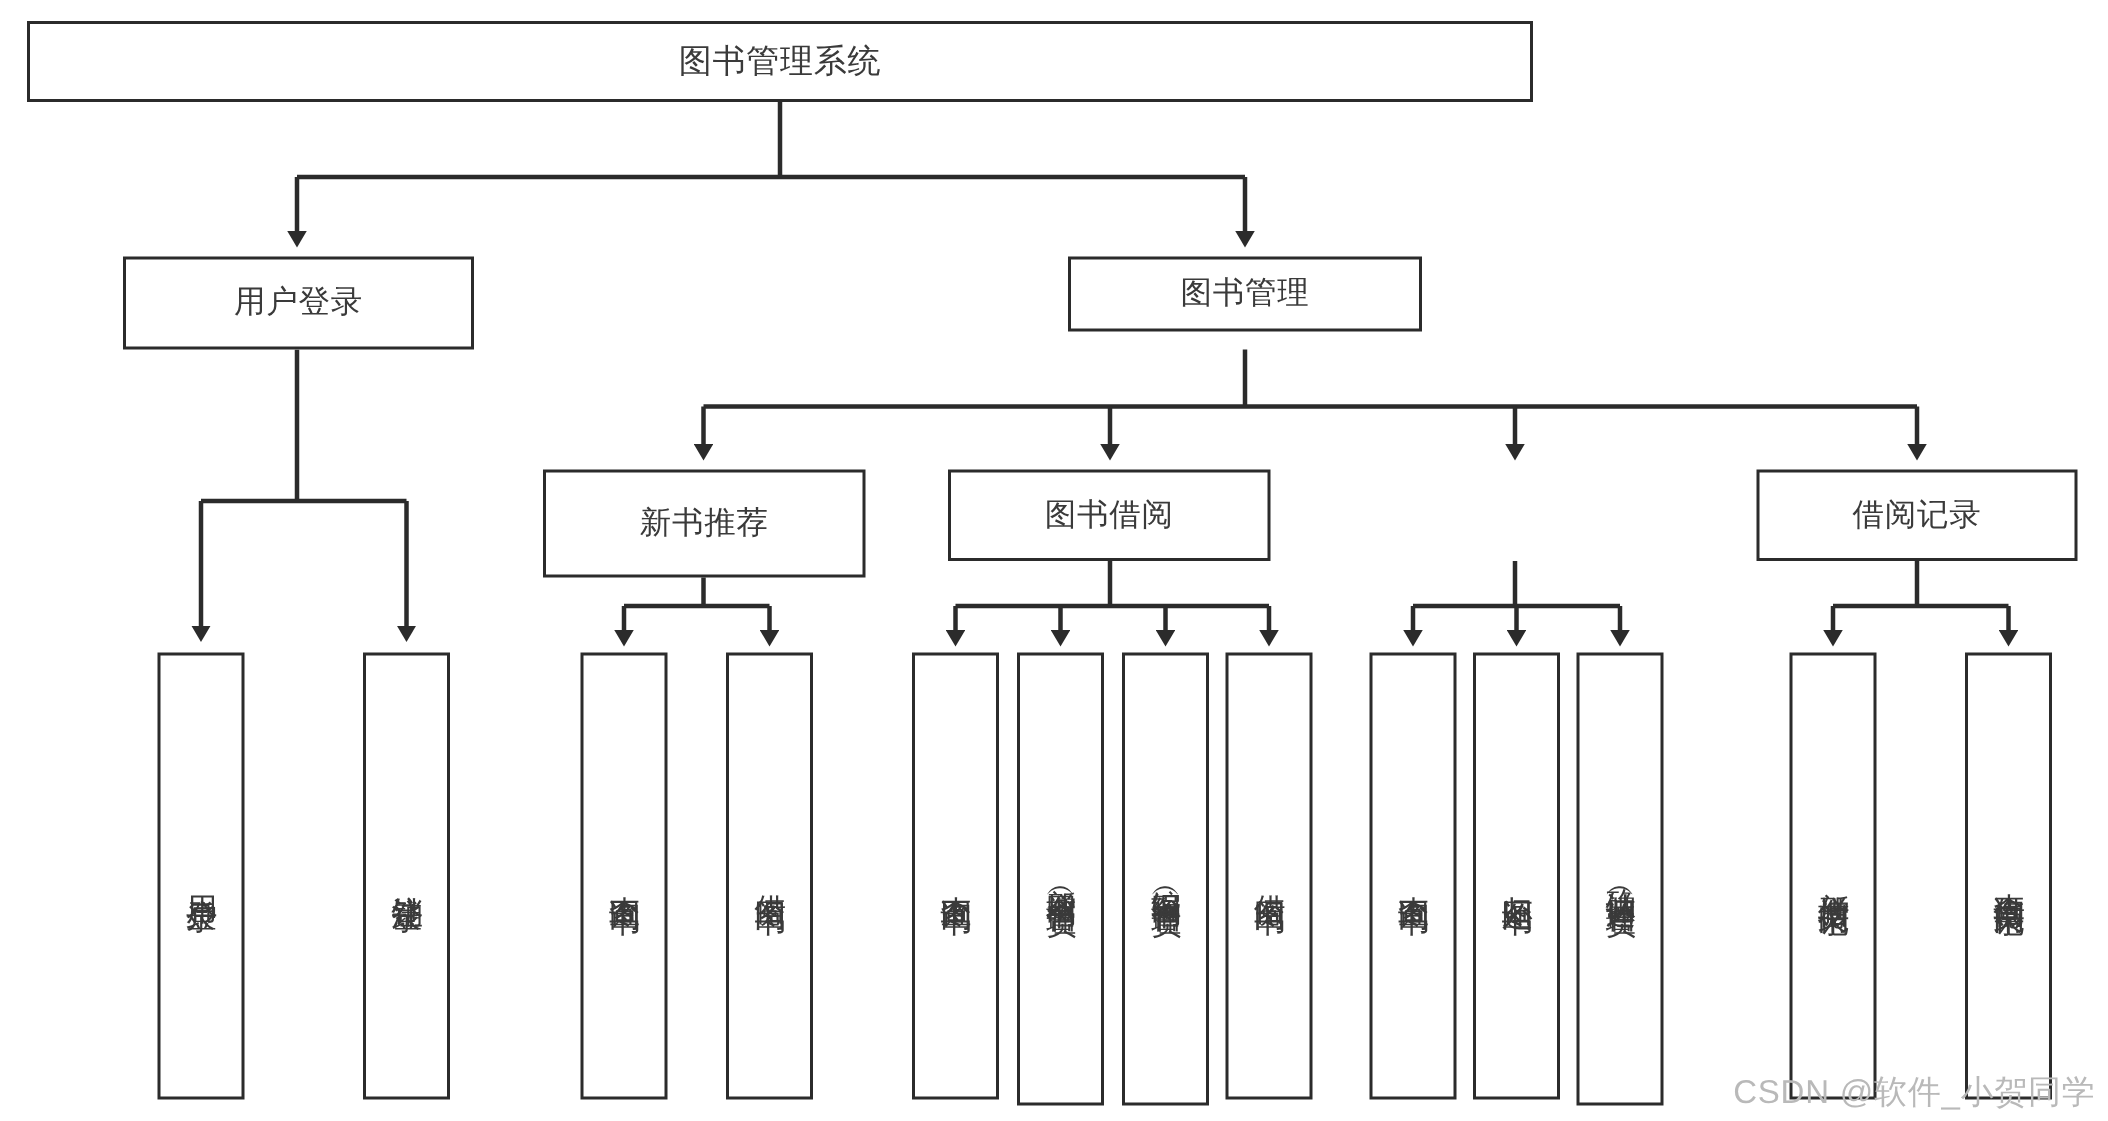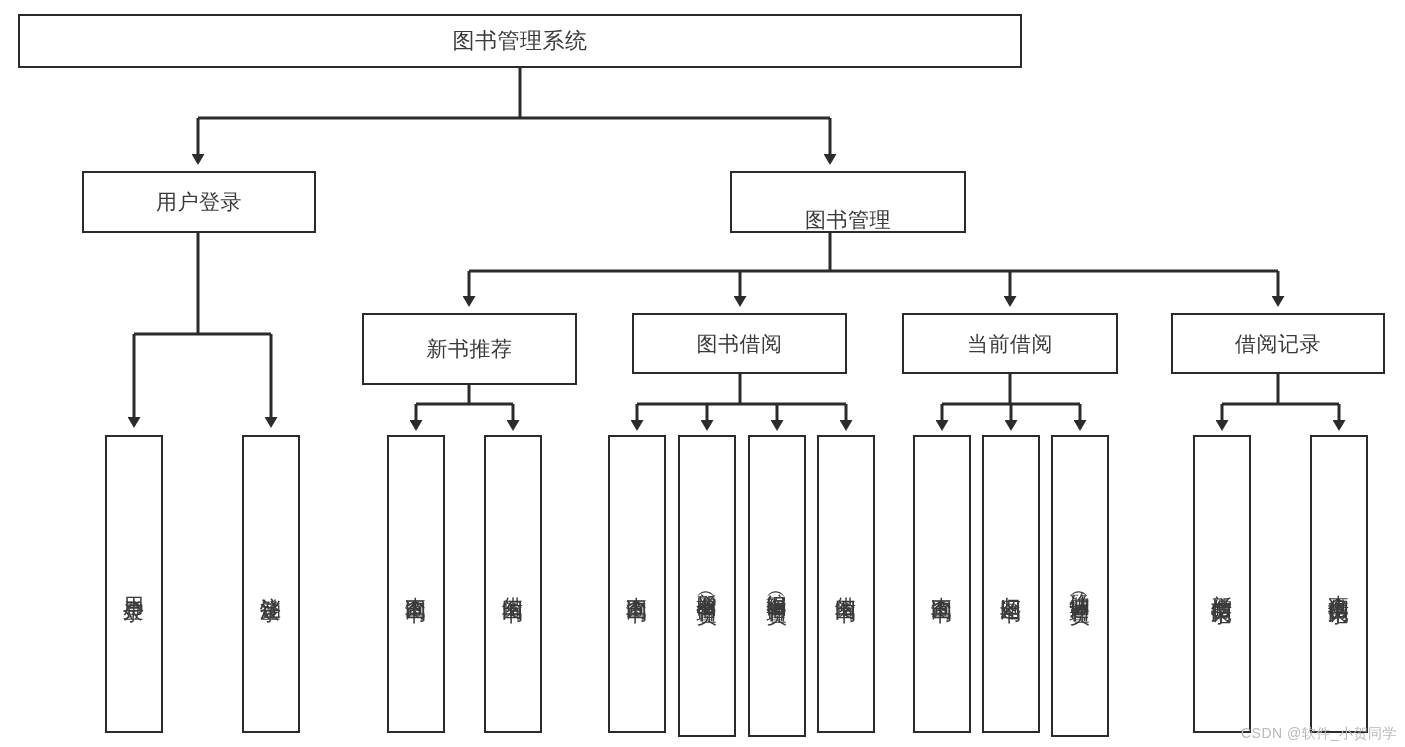--- a/index.html
+++ b/index.html
@@ -58,21 +58,21 @@
   }
   .node-v .vtext {
     writing-mode: vertical-rl;
     text-orientation: upright;
     display: block;
   }
   #watermark {
     position: absolute;
     right: 8px;
     bottom: 4px;
-    font-size: 14px;
+    font-size: 22px;
     color: #b9b9b9;
     letter-spacing: 0.5px;
     z-index: 5;
     white-space: nowrap;
     font-family: "Liberation Sans", "DejaVu Sans", sans-serif;
   }
 </style>
 </head>
 <body>
 
@@ -129,35 +129,32 @@
   </svg>
 
   <div class="node node-h node-root" style="left:18px; top:14px; width:1004px; height:54px;">
     <span>图书管理系统</span>
   </div>
 
   <div class="node node-h" style="left:82px; top:171px; width:234px; height:62px;">
     <span>用户登录</span>
   </div>
 
-  <div class="node node-h" style="left:730px; top:171px; width:236px; height:62px;align-items:flex-end;">
+  <div class="node node-h" style="left:712px; top:171px; width:236px; height:50px;">
     <span>图书管理</span>
   </div>
 
   <div class="node node-h" style="left:362px; top:313px; width:215px; height:72px;">
     <span>新书推荐</span>
   </div>
 
   <div class="node node-h" style="left:632px; top:313px; width:215px; height:61px;text-align:center;">
     <span>图书借阅</span>
   </div>
 
-  <div class="node node-h" style="left:902px; top:313px; width:216px; height:61px;">
-    <span>当前借阅</span>
-  </div>
 
   <div class="node node-h" style="left:1171px; top:313px; width:214px; height:61px;">
     <span>借阅记录</span>
   </div>
 
   <div class="node node-v" style="left:105px; top:435px; width:58px; height:298px;">
     <span class="vtext">用户登录</span>
   </div>
 
   <div class="node node-v" style="left:242px; top:435px; width:58px; height:298px;">

